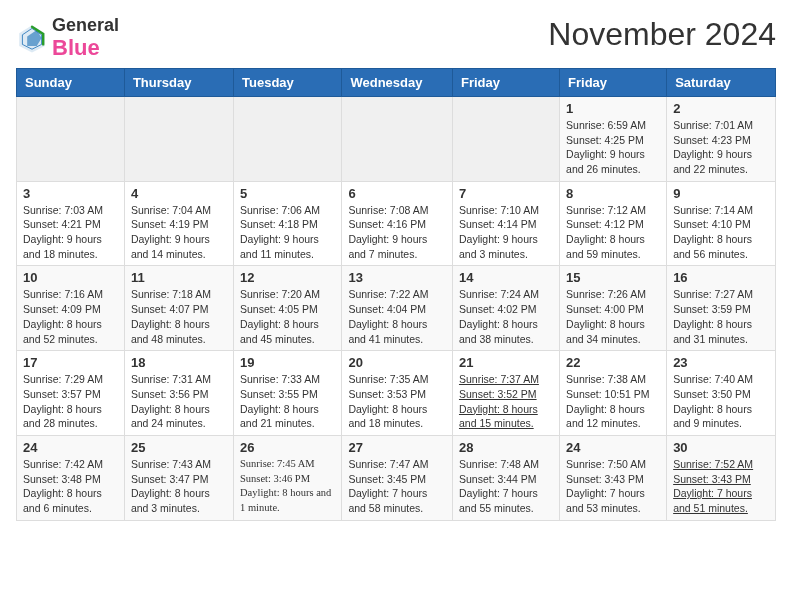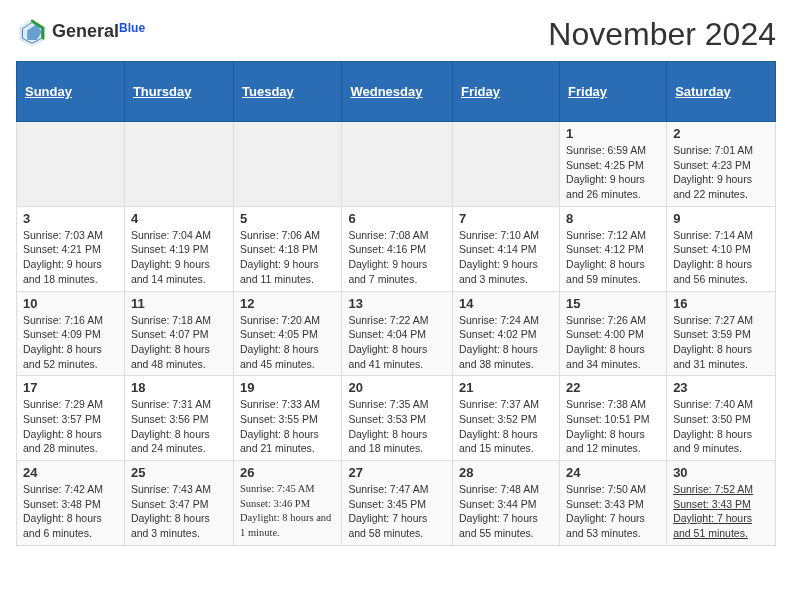--- a/index.html
+++ b/index.html
@@ -16,32 +16,32 @@
       align-items: flex-start;
       margin-bottom: 8px;
     }
     .logo {
       display: flex;
       align-items: center;
       gap: 4px;
     }
     .logo-text {
       display: flex;
-      flex-direction: row;
+      flex-direction: column;
       line-height: 1.1;
     }
     .logo-general {
       font-size: 18px;
       font-weight: bold;
       color: #333;
     }
     .logo-blue {
-      font-size: 12px;
+      font-size: 22px;
       font-weight: bold;
-      color: #1d4ed8;
+      color: #ec4899;
     }
     .logo-icon {
       width: 32px;
       height: 32px;
     }
     .title-area {
       text-align: right;
     }
     .month-title {
       font-size: 32px;
@@ -54,25 +54,24 @@
     }
     .calendar {
       width: 100%;
       border-collapse: collapse;
       border: 1px solid #ccc;
     }
     .calendar thead tr th {
       background-color: #2a6db5;
       color: #fff;
       text-align: left;
-      padding: 22px 8px;
+      padding: 6px 8px;
       font-size: 13px;
       font-weight: bold;
       border: 1px solid #1e5a99;
-      text-decoration: underline;
     }
     .calendar tbody tr td {
       vertical-align: top;
       padding: 4px 6px;
       border: 1px solid #ddd;
       width: 113px;
       min-height: 80px;
       background: #fff;
       font-size: 11px;
       color: #333;
@@ -256,21 +255,21 @@
 Daylight: 8 hours and 21 minutes.</div>
         </td>
         <td>
           <span class="day-num">20</span>
           <div class="day-info" style="white-space: pre-line;">Sunrise: 7:35 AM
 Sunset: 3:53 PM
 Daylight: 8 hours and 18 minutes.</div>
         </td>
         <td>
           <span class="day-num">21</span>
-          <div class="day-info" style="white-space: pre-line;">Sunrise: 7:37 AM
+          <div class="day-info" style="white-space: pre-line; text-decoration: underline;">Sunrise: 7:37 AM
 Sunset: 3:52 PM
 Daylight: 8 hours and 15 minutes.</div>
         </td>
         <td>
           <span class="day-num">22</span>
           <div class="day-info" style="white-space: pre-line;">Sunrise: 7:38 AM
 Sunset: 10:51 PM
 Daylight: 8 hours and 12 minutes.</div>
         </td>
         <td>

